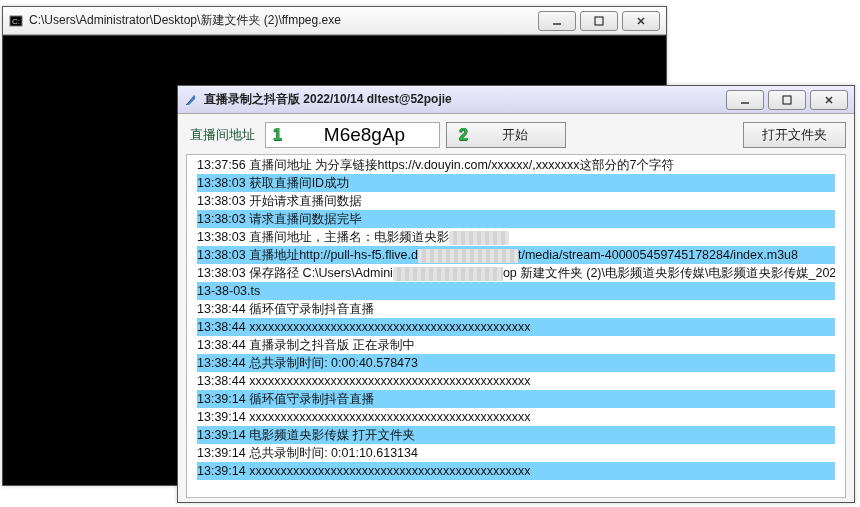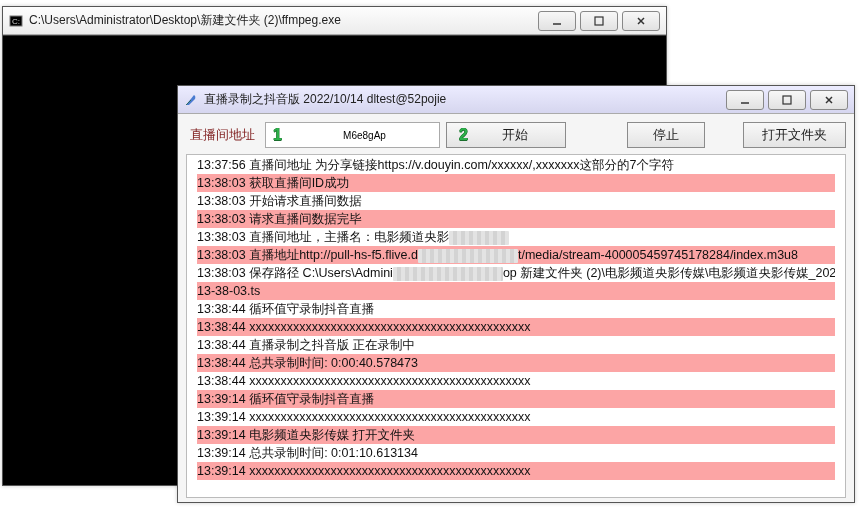--- a/index.html
+++ b/index.html
@@ -77,51 +77,52 @@
     }
     
     .app {
       left: 177px;
       top: 85px;
       width: 678px;
       height: 418px;
     }
     .app .titlebar {
       background: linear-gradient(#ececff, #d6d6ef);
+      font-weight: bold;
     }
     .feather {
       width: 14px; height: 14px;
     }
     .app-body {
       position: absolute;
       top: 28px; left: 0; right: 0; bottom: 0;
       background: #f5f5f5;
       padding: 8px 8px 0 8px;
     }
     .toolbar {
       display: flex;
       align-items: center;
       gap: 6px;
       margin-bottom: 6px;
     }
     .lbl {
       font-size: 13px;
-      color: #7f1d1d;
+      color: #14532d;
       padding: 0 4px;
     }
     .inputwrap {
       position: relative;
       width: 175px;
     }
     .inputwrap input {
       width: 100%;
       height: 26px;
       border: 1px solid #aaa;
       background: #fff;
-      font-size: 10px;
+      font-size: 19px;
       padding: 0 6px 0 30px;
       text-align: center;
     }
     .badge {
       position: absolute;
       left: 8px;
       top: 50%;
       transform: translateY(-50%);
       font-size: 16px;
       font-weight: bold;
@@ -151,21 +152,21 @@
       font-size: 12.5px;
       line-height: 18px;
       color: #111;
       padding: 1px 10px;
     }
     .log .line {
       white-space: nowrap;
       overflow: hidden;
     }
     .log .line.alt {
-      background: #fca5a5;
+      background: #7dd3fc;
     }
     .log .censor {
       display: inline-block;
       vertical-align: middle;
       height: 14px;
       background: repeating-linear-gradient(90deg,#e3e3e3,#e3e3e3 4px,#d3d3d3 4px,#d3d3d3 8px);
       border-radius: 1px;
       filter: blur(0.6px);
     }
   </style>
@@ -237,23 +238,20 @@
       <span class="lbl">直播间地址</span>
       <span class="inputwrap">
         <span class="badge">1</span>
         <input type="text" value="M6e8gAp" style="">
       </span>
       <button class="btn start">
         <span class="badge">2</span>
         <span>开始</span>
       </button>
       <span class="spacer"></span>
-      <button class="btn">
-        <span>停止</span>
-      </button>
       <span style="width:26px"></span>
       <button class="btn">
         <span>打开文件夹</span>
       </button>
     </div>
 
     <div class="log" id="log-view">
 
     <div class="line"><span>13:37:56 直播间地址 为分享链接https://v.douyin.com/xxxxxx/,xxxxxxx这部分的7个字符</span></div>
         <div class="line alt"><span>13:38:03 获取直播间ID成功</span></div>

